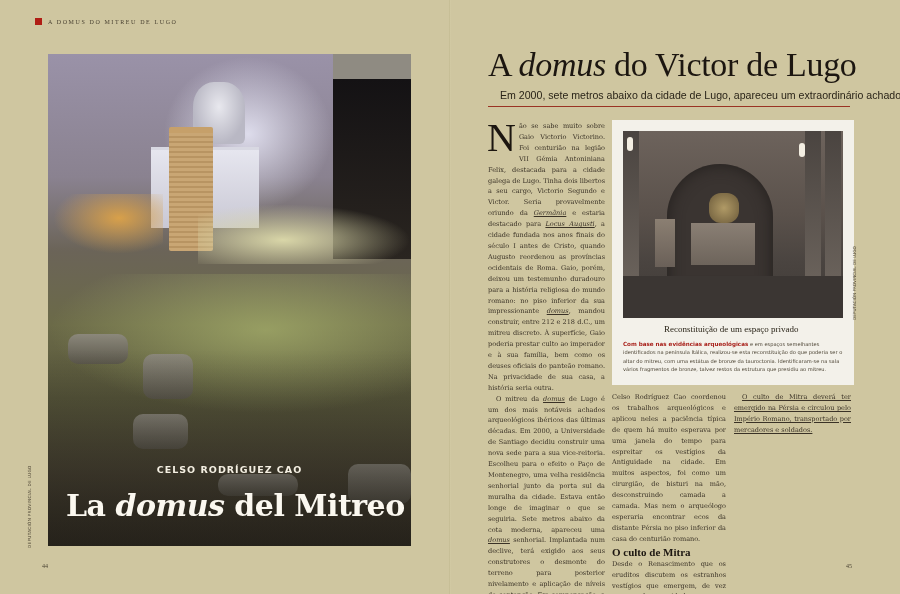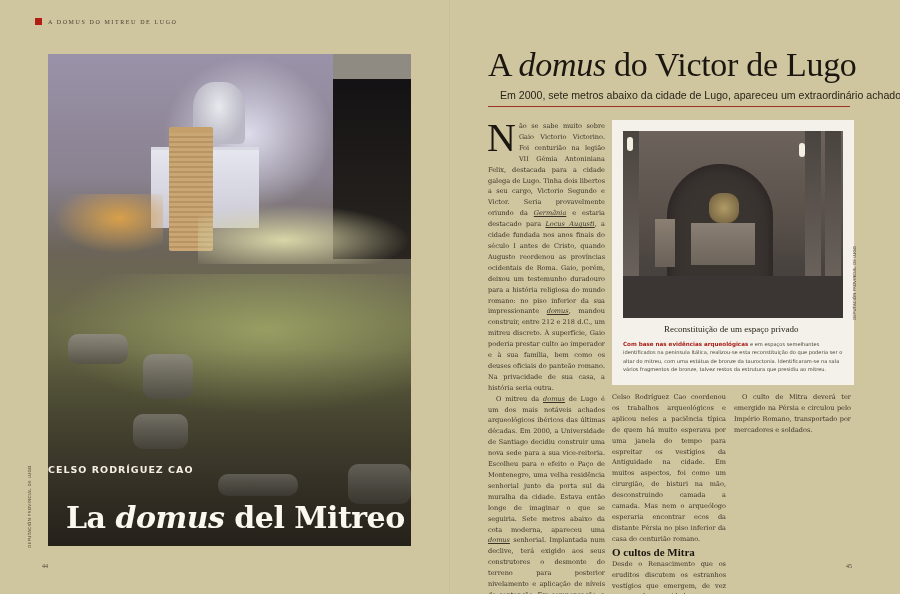--- a/index.html
+++ b/index.html
@@ -19,39 +19,39 @@
   .hero .dark-right{position:absolute;left:285px;top:25px;width:78px;height:180px;background:linear-gradient(to bottom,#141214,#2a2520);}
   .hero .wall-top{position:absolute;left:285px;top:0;width:78px;height:28px;background:#8f8b82;}
   .hero .statue{position:absolute;left:145px;top:28px;width:52px;height:62px;border-radius:40% 40% 10% 10%;background:radial-gradient(ellipse at 50% 40%,#e8e8ee,#b9b8c4 70%);}
   .hero .altar-white{position:absolute;left:103px;top:96px;width:108px;height:78px;background:linear-gradient(#e6e6ef,#c9c8d4);box-shadow:0 -3px 0 #d8d8e2;}
   .hero .ara{position:absolute;left:121px;top:73px;width:44px;height:118px;background:repeating-linear-gradient(to bottom,#c9a674 0 3px,#b89462 3px 5px);border-top:6px solid #c6a06a;border-radius:2px;}
   .hero .ground-glow{position:absolute;left:150px;top:150px;width:213px;height:60px;background:radial-gradient(ellipse at 40% 60%,#d9d6a8,rgba(160,150,90,0) 70%);}
   .hero .orange{position:absolute;left:5px;top:140px;width:110px;height:60px;background:radial-gradient(ellipse at 60% 40%,#d8a04a,rgba(150,110,60,0) 70%);}
   .hero .moss{position:absolute;left:0;top:220px;width:363px;height:140px;background:radial-gradient(ellipse at 60% 40%,rgba(170,180,110,.7),rgba(100,100,60,0) 70%);}
   .hero .rock{position:absolute;background:linear-gradient(#8e8a80,#5a564c);border-radius:10px;opacity:.9;}
   .hero .vign{position:absolute;inset:0;background:linear-gradient(to bottom,rgba(0,0,0,0) 60%,rgba(20,18,14,.55) 100%);}
-  .hero .author{position:absolute;left:0;right:0;top:410px;font-family:"DejaVu Sans",sans-serif;font-weight:bold;font-size:9.5px;letter-spacing:1px;color:#f4efe2;}
-  .hero .headline{position:absolute;left:18px;top:446px;font-family:"DejaVu Serif",serif;font-weight:bold;font-size:30px;color:#fbf8f0;letter-spacing:-0.5px;white-space:nowrap;}
+  .hero .author{position:absolute;left:0;right:0;top:410px;text-align:center;font-family:"DejaVu Sans",sans-serif;font-weight:bold;font-size:9.5px;letter-spacing:1px;color:#f4efe2;}
+  .hero .headline{position:absolute;left:18px;top:434px;font-family:"DejaVu Serif",serif;font-weight:bold;font-size:30px;color:#fbf8f0;letter-spacing:-0.5px;white-space:nowrap;}
   .hero .headline em{font-style:italic;}
 
   .credit-left{position:absolute;left:27px;top:548px;transform:rotate(-90deg);transform-origin:left top;font-family:"DejaVu Sans",sans-serif;font-size:4.2px;color:#4a4232;letter-spacing:.3px;white-space:nowrap;}
 
   
   .title{position:absolute;left:488px;top:46px;font-family:"Liberation Serif",serif;font-size:34px;color:#1c1610;white-space:nowrap;letter-spacing:-.3px;}
   .title em{font-style:italic;}
   .subtitle{position:absolute;left:500px;top:89px;font-family:Liberation Sans, sans-serif;font-size:10.6px;color:#2a2418;white-space:nowrap;}
   .rule{position:absolute;left:488px;top:106px;width:362px;height:1px;background:#9a3323;}
 
   .col{position:absolute;font-family:"DejaVu Serif",serif;font-size:6.55px;line-height:10.9px;color:#3a3226;text-align:justify;}
   .col p{margin:0;text-indent:8px;}
   .col p.first{text-indent:0;}
   .col1{left:488px;top:121px;width:117px;}
   .dropcap{float:left;font-family:"Liberation Serif",serif;font-size:40px;line-height:34px;margin:0 3px 0 -1px;color:#1c1610;}
   .col2{left:612px;top:392px;width:114px;}
-  .col3{left:734px;top:392px;width:117px;}
+  .col3{left:734px;top:392px;width:117px;text-decoration:underline;}
   .col em{font-style:italic;text-decoration:underline;}
   .section-head{font-family:"Liberation Serif",serif;font-weight:bold;font-size:11px;line-height:14px;color:#1c1610;margin:14px 0 2px 0;text-indent:0 !important;}
 
   
   .figbox{position:absolute;left:612px;top:120px;width:242px;height:265px;background:#f3f1ea;}
   .figimg{position:absolute;left:11px;top:11px;width:220px;height:187px;overflow:hidden;
     background:linear-gradient(to bottom,#6d635c 0%,#5a514b 45%,#4a4440 70%,#3f3a36 100%);}
   .figimg .arch{position:absolute;left:44px;top:33px;width:106px;height:130px;border-radius:55px 55px 0 0;background:#3a3431;box-shadow:inset 0 0 16px #231f1d;}
   .figimg .pillar{position:absolute;top:0;width:16px;height:150px;background:linear-gradient(#4a4440,#6a625b);}
   .figimg .altar{position:absolute;left:68px;top:92px;width:64px;height:42px;background:linear-gradient(#8a7f74,#6d645b);}
@@ -122,21 +122,21 @@
       <div class="statue"></div>
       <div class="ara"></div>
     </div>
     <div class="figtitle">Reconstituição de um espaço privado</div>
     <div class="figcap"><span class="lead">Com base nas evidências arqueológicas</span><span> e em espaços semelhantes identificados na península Itálica, realizou-se esta reconstituição do que poderia ser o altar do mitreu, com uma estátua de bronze da tauroctonia. Identificaram-se na sala vários fragmentos de bronze, talvez restos da estrutura que presidiu ao mitreu.</span></div>
   </div>
   <div class="credit-right">DEPUTACIÓN PROVINCIAL DE LUGO</div>
 
   <div class="col col2">
     <p class="first">Celso Rodríguez Cao coordenou os trabalhos arqueológicos e aplicou neles a paciência típica de quem há muito esperava por uma janela do tempo para espreitar os vestígios da Antiguidade na cidade. Em muitos aspectos, foi como um cirurgião, de bisturi na mão, desconstruindo camada a camada. Mas nem o arqueólogo esperaria encontrar ecos da distante Pérsia no piso inferior da casa do centurião romano.</p>
-    <p class="section-head">O cultos de Mitra</p>
+    <p class="section-head">O culto de Mitra</p>
     <p class="first"><span>Desde o Renascimento que os eruditos discutem os estranhos vestígios que emergem, de vez em quando, nas cidades romanas, testemunhando cultos exóticos e clandestinos. Descritas pela primeira vez em 1562, as cenas representadas em mitreus só foram realmente compreendidas duzentos mais tarde, quando o cruzamento de fontes escritas com os primeiros vestígios arqueológicos permitiu compreender que, por baixo da epiderme do panteão romano, coexistiam outras crenças.</span></p>
   </div>
   <div class="col col3">
     <p>O culto de Mitra deverá ter emergido na Pérsia e circulou pelo Império Romano, transportado por mercadores e soldados.</p>
   </div>
 
   <div class="folio right">45</div>
 </div>
 
 </body></html>

